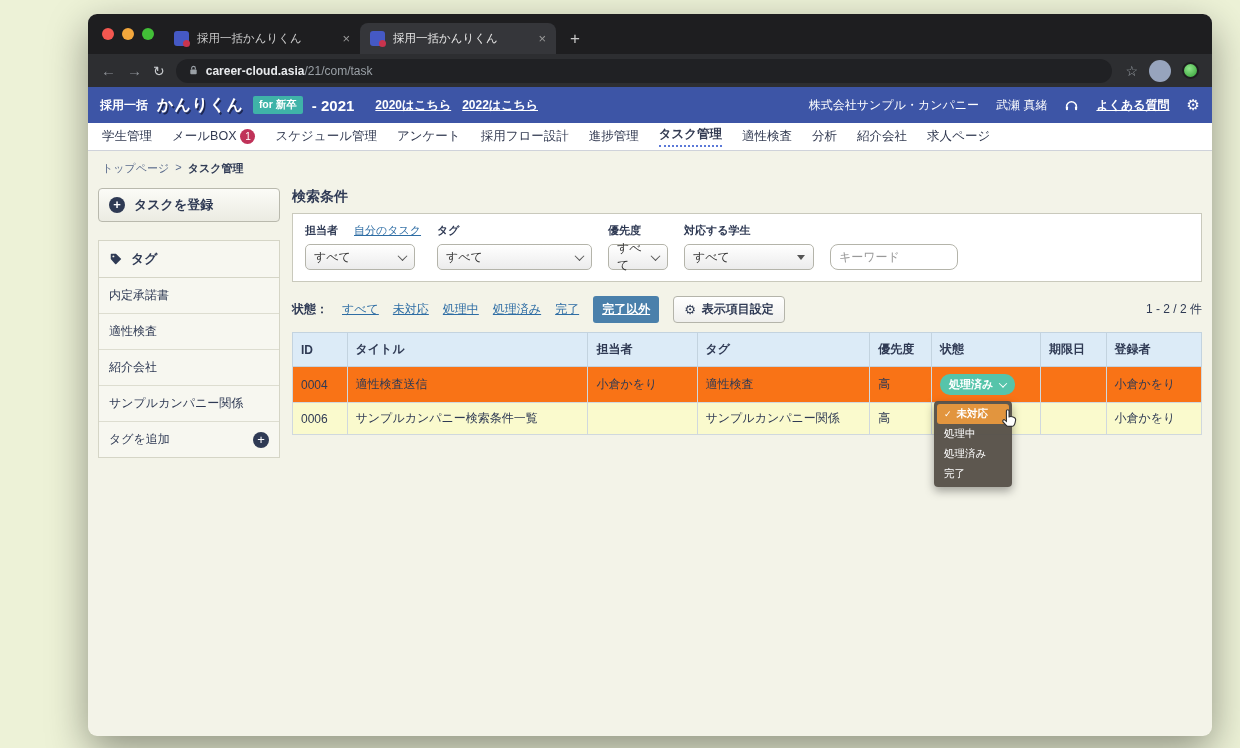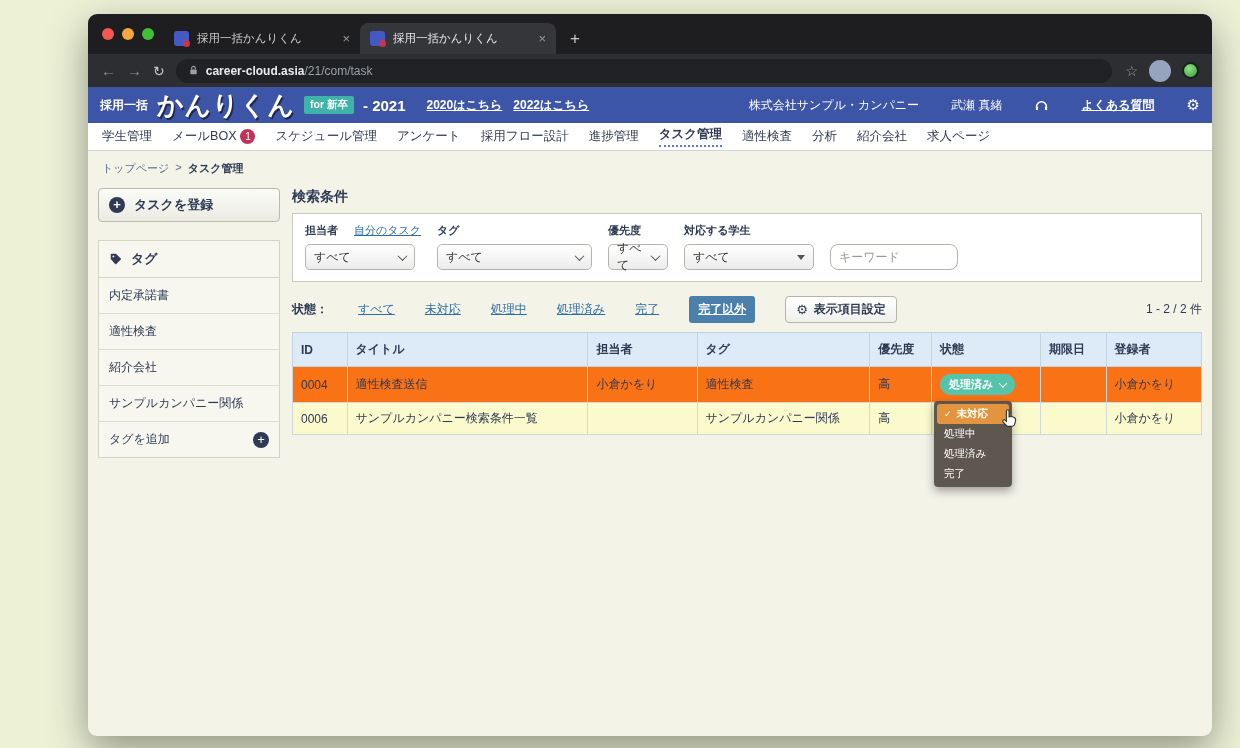--- a/index.html
+++ b/index.html
@@ -32,25 +32,25 @@
   .reload { color:#c7cacd; font-size:14px; }
   .omnibox { flex:1; height:24px; background:#202124; border-radius:12px; display:flex; align-items:center; gap:7px; padding:0 12px; font-size:12px; }
   .url-host { color:#e8eaed; font-weight:bold; }
   .url-path { color:#9aa0a6; }
   .star { color:#9aa0a6; font-size:14px; margin-left:2px; }
   .avatar { width:22px; height:22px; border-radius:50%; background:#97a4bd; }
   .greendot { width:17px; height:17px; border-radius:50%; background:radial-gradient(circle at 40% 35%, #8fe58a, #2f9e33); border:2px solid #1e1e20; }
   
   .site-header { height:36px; background:#3d55a6; display:flex; align-items:center; padding:0 12px; color:#fff; gap:9px; }
   .brand-prefix { font-size:12px; font-weight:bold; }
-  .brand-name { font-size:26px; font-weight:800; letter-spacing:1px; text-shadow:1.5px 1.5px 0 #1d2750; }
+  .brand-name { font-size:16px; font-weight:800; letter-spacing:1px; text-shadow:1.5px 1.5px 0 #1d2750; }
   .brand-badge { background:#3fb3a8; color:#fff; font-size:10.5px; font-weight:bold; padding:2px 6px; border-radius:2px; }
   .brand-year { font-size:15px; font-weight:bold; }
   .year-link { color:#fff; font-size:12px; font-weight:bold; text-decoration:underline; margin-left:12px; }
-  .hdr-right { margin-left:auto; display:flex; align-items:center; gap:32px; font-size:12px; }
+  .hdr-right { margin-left:auto; display:flex; align-items:center; gap:17px; font-size:12px; }
   .faq-link { color:#fff; font-weight:bold; text-decoration:underline; }
   .gear-w { font-size:15px; }
   
   .nav { background:#fff; height:28px; display:flex; align-items:center; gap:20px; padding:0 14px; font-size:12.5px; color:#333b52; border-bottom:1px solid #cfd2da; }
   .nav-item { display:flex; align-items:center; gap:4px; }
   .nav-item.active span.lbl { font-weight:bold; border-bottom:2px dotted #5b79d8; padding-bottom:2px; }
   .mail-badge { background:#c03259; color:#fff; width:15px; height:15px; border-radius:50%; font-size:10px; display:flex; align-items:center; justify-content:center; }
   
   .breadcrumb { padding:10px 14px 4px; font-size:11px; color:#5a6b8c; display:flex; gap:6px; }
   .crumb-current { color:#2f3a54; font-weight:bold; }
@@ -74,21 +74,21 @@
   .flabels { display:flex; gap:16px; font-size:11px; font-weight:bold; color:#2f3a54; align-items:baseline; }
   .flink { color:#2e6da4; text-decoration:underline; font-weight:normal; font-size:11px; }
   .select { height:26px; border:1px solid #b4b4aa; border-radius:5px; background:linear-gradient(#fff,#ececec);
     display:flex; align-items:center; justify-content:space-between; padding:0 8px; font-size:12px; color:#333; }
   .w1{width:110px;} .w2{width:155px;} .w3{width:60px;} .w4{width:130px;}
   .chev { width:7px; height:7px; border-right:1.5px solid #555; border-bottom:1.5px solid #555; transform:rotate(45deg) translate(-1px,-1px); margin-left:6px; flex:none; }
   .tri { width:0; height:0; border-left:4px solid transparent; border-right:4px solid transparent; border-top:5px solid #555; margin-left:6px; flex:none; }
   .keyword { height:26px; width:128px; border:1px solid #b4b4aa; border-radius:8px; padding:0 8px; font-size:12px; background:#fff; font-family:inherit; color:#333; }
   .keyword::placeholder { color:#999; }
   
-  .status-row { display:flex; align-items:center; gap:30px; margin:14px 0 9px; font-size:12px; }
+  .status-row { display:flex; align-items:center; gap:14px; margin:14px 0 9px; font-size:12px; }
   .status-label { font-weight:bold; color:#2f3a54; }
   .slink { color:#2e6da4; text-decoration:underline; }
   .active-filter { background:#4a80ab; color:#fff; text-decoration:underline; font-weight:bold; padding:5px 9px; border-radius:3px; font-size:12px; }
   .settings-btn { background:linear-gradient(#fff,#efefec); border:1px solid #b4b4aa; border-radius:4px; padding:4px 10px; font-weight:bold; color:#2f3a54; display:flex; gap:6px; align-items:center; font-size:12px; }
   .gear-d { font-size:13px; }
   .count { margin-left:auto; color:#2f3a54; }
   
   table { width:100%; border-collapse:collapse; font-size:12px; color:#2f3a54;padding-left:28px; }
   th { background:#dcebf7; text-align:left; font-weight:bold; padding:8px; border:1px solid #c3d3df; }
   td { padding:7px 8px; border:1px solid #d0d8de; background:#f97316; height:31px; }

